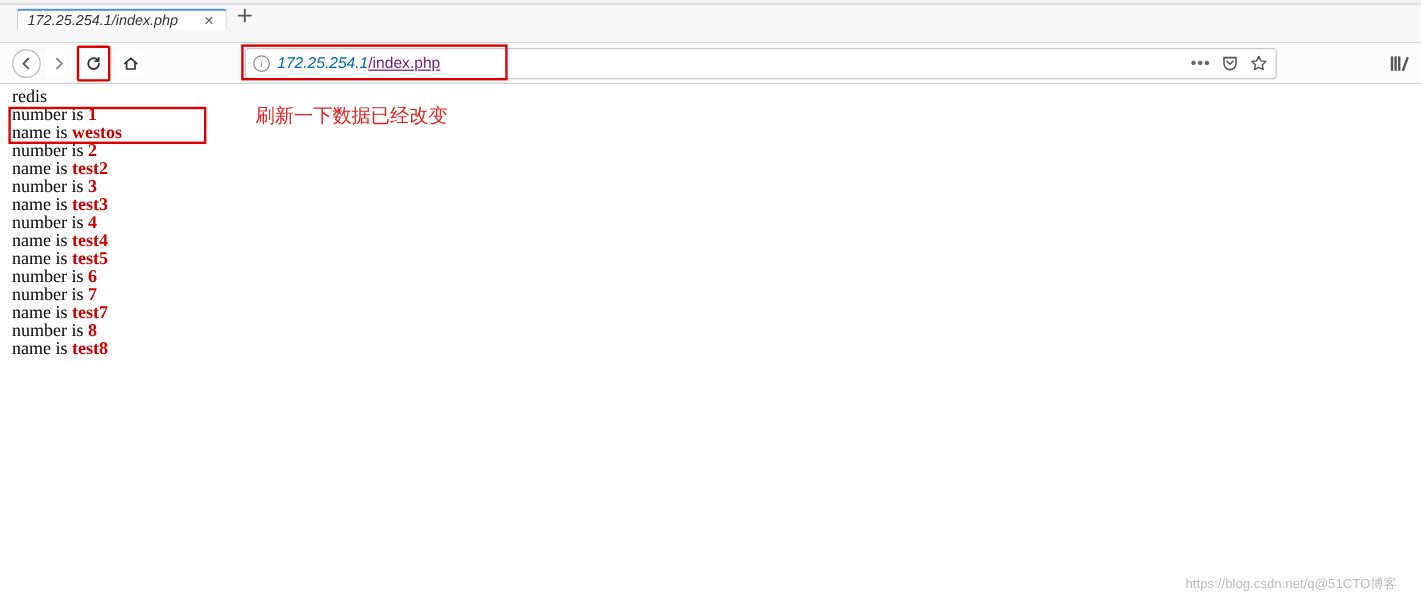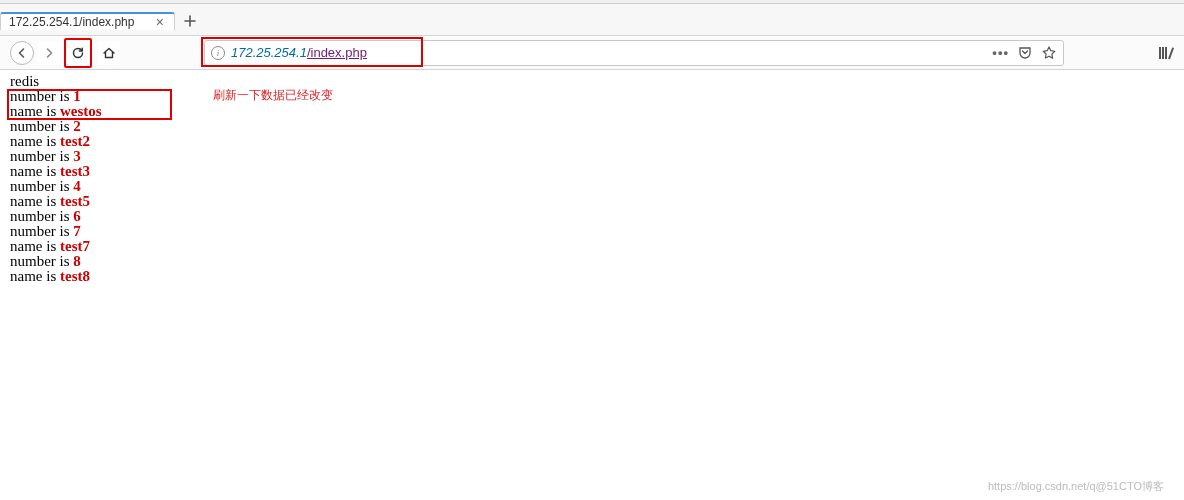--- a/index.html
+++ b/index.html
@@ -15,22 +15,23 @@
     .title-bar-top {
       height: 4px;
       background: #f0f0f0;
       border-bottom: 1px solid #ccc;
     }
     .tab-strip {
       height: 32px;
       background: #f7f7f7;
       border-bottom: 1px solid #d4d4d4;
       display: flex;
-      align-items: center;
-      padding-left: 0;
+      align-items: flex-start;
+      padding-left: 14px;
+      font-style: italic;
     }
     .tab {
       background: #fff;
       border: 1px solid #cfcfcf;
       border-bottom: none;
       border-top: 2px solid #4a90d9;
       border-radius: 3px 3px 0 0;
       min-width: 175px;
       display: flex;
       align-items: center;
@@ -171,22 +172,22 @@
       top: 19px;
       width: 165px;
       height: 31px;
       pointer-events: none;
     }
     .annotation {
       position: absolute;
       left: 213px;
       top: 20px;
       color: #d22;
-      font-family: Liberation Mono, monospace;
-      font-size: 12px;
+      font-family: Liberation Sans, sans-serif;
+      font-size: 16px;
     }
     .watermark {
       position: absolute;
       right: 20px;
       bottom: 6px;
       font-size: 11px;
       color: #bbb;
       font-family: Arial, sans-serif;
     }
     svg { display: block; }
@@ -267,20 +268,21 @@
   <div class="annotation">刷新一下数据已经改变</div>
   <div class="line">redis</div>
   <div id="rows">
       <div class="line">number is <span class="red">1</span></div>
       <div class="line">name is <span class="red">westos</span></div>
       <div class="line">number is <span class="red">2</span></div>
       <div class="line">name is <span class="red">test2</span></div>
       <div class="line">number is <span class="red">3</span></div>
       <div class="line">name is <span class="red">test3</span></div>
       <div class="line">number is <span class="red">4</span></div>
+      <div class="line">name is <span class="red">test4</span></div>
       <div class="line">name is <span class="red">test5</span></div>
       <div class="line">number is <span class="red">6</span></div>
       <div class="line">number is <span class="red">7</span></div>
       <div class="line">name is <span class="red">test7</span></div>
       <div class="line">number is <span class="red">8</span></div>
       <div class="line">name is <span class="red">test8</span></div>
     </div>
 </div>
 
 <div class="watermark">https://blog.csdn.net/q@51CTO博客</div>

